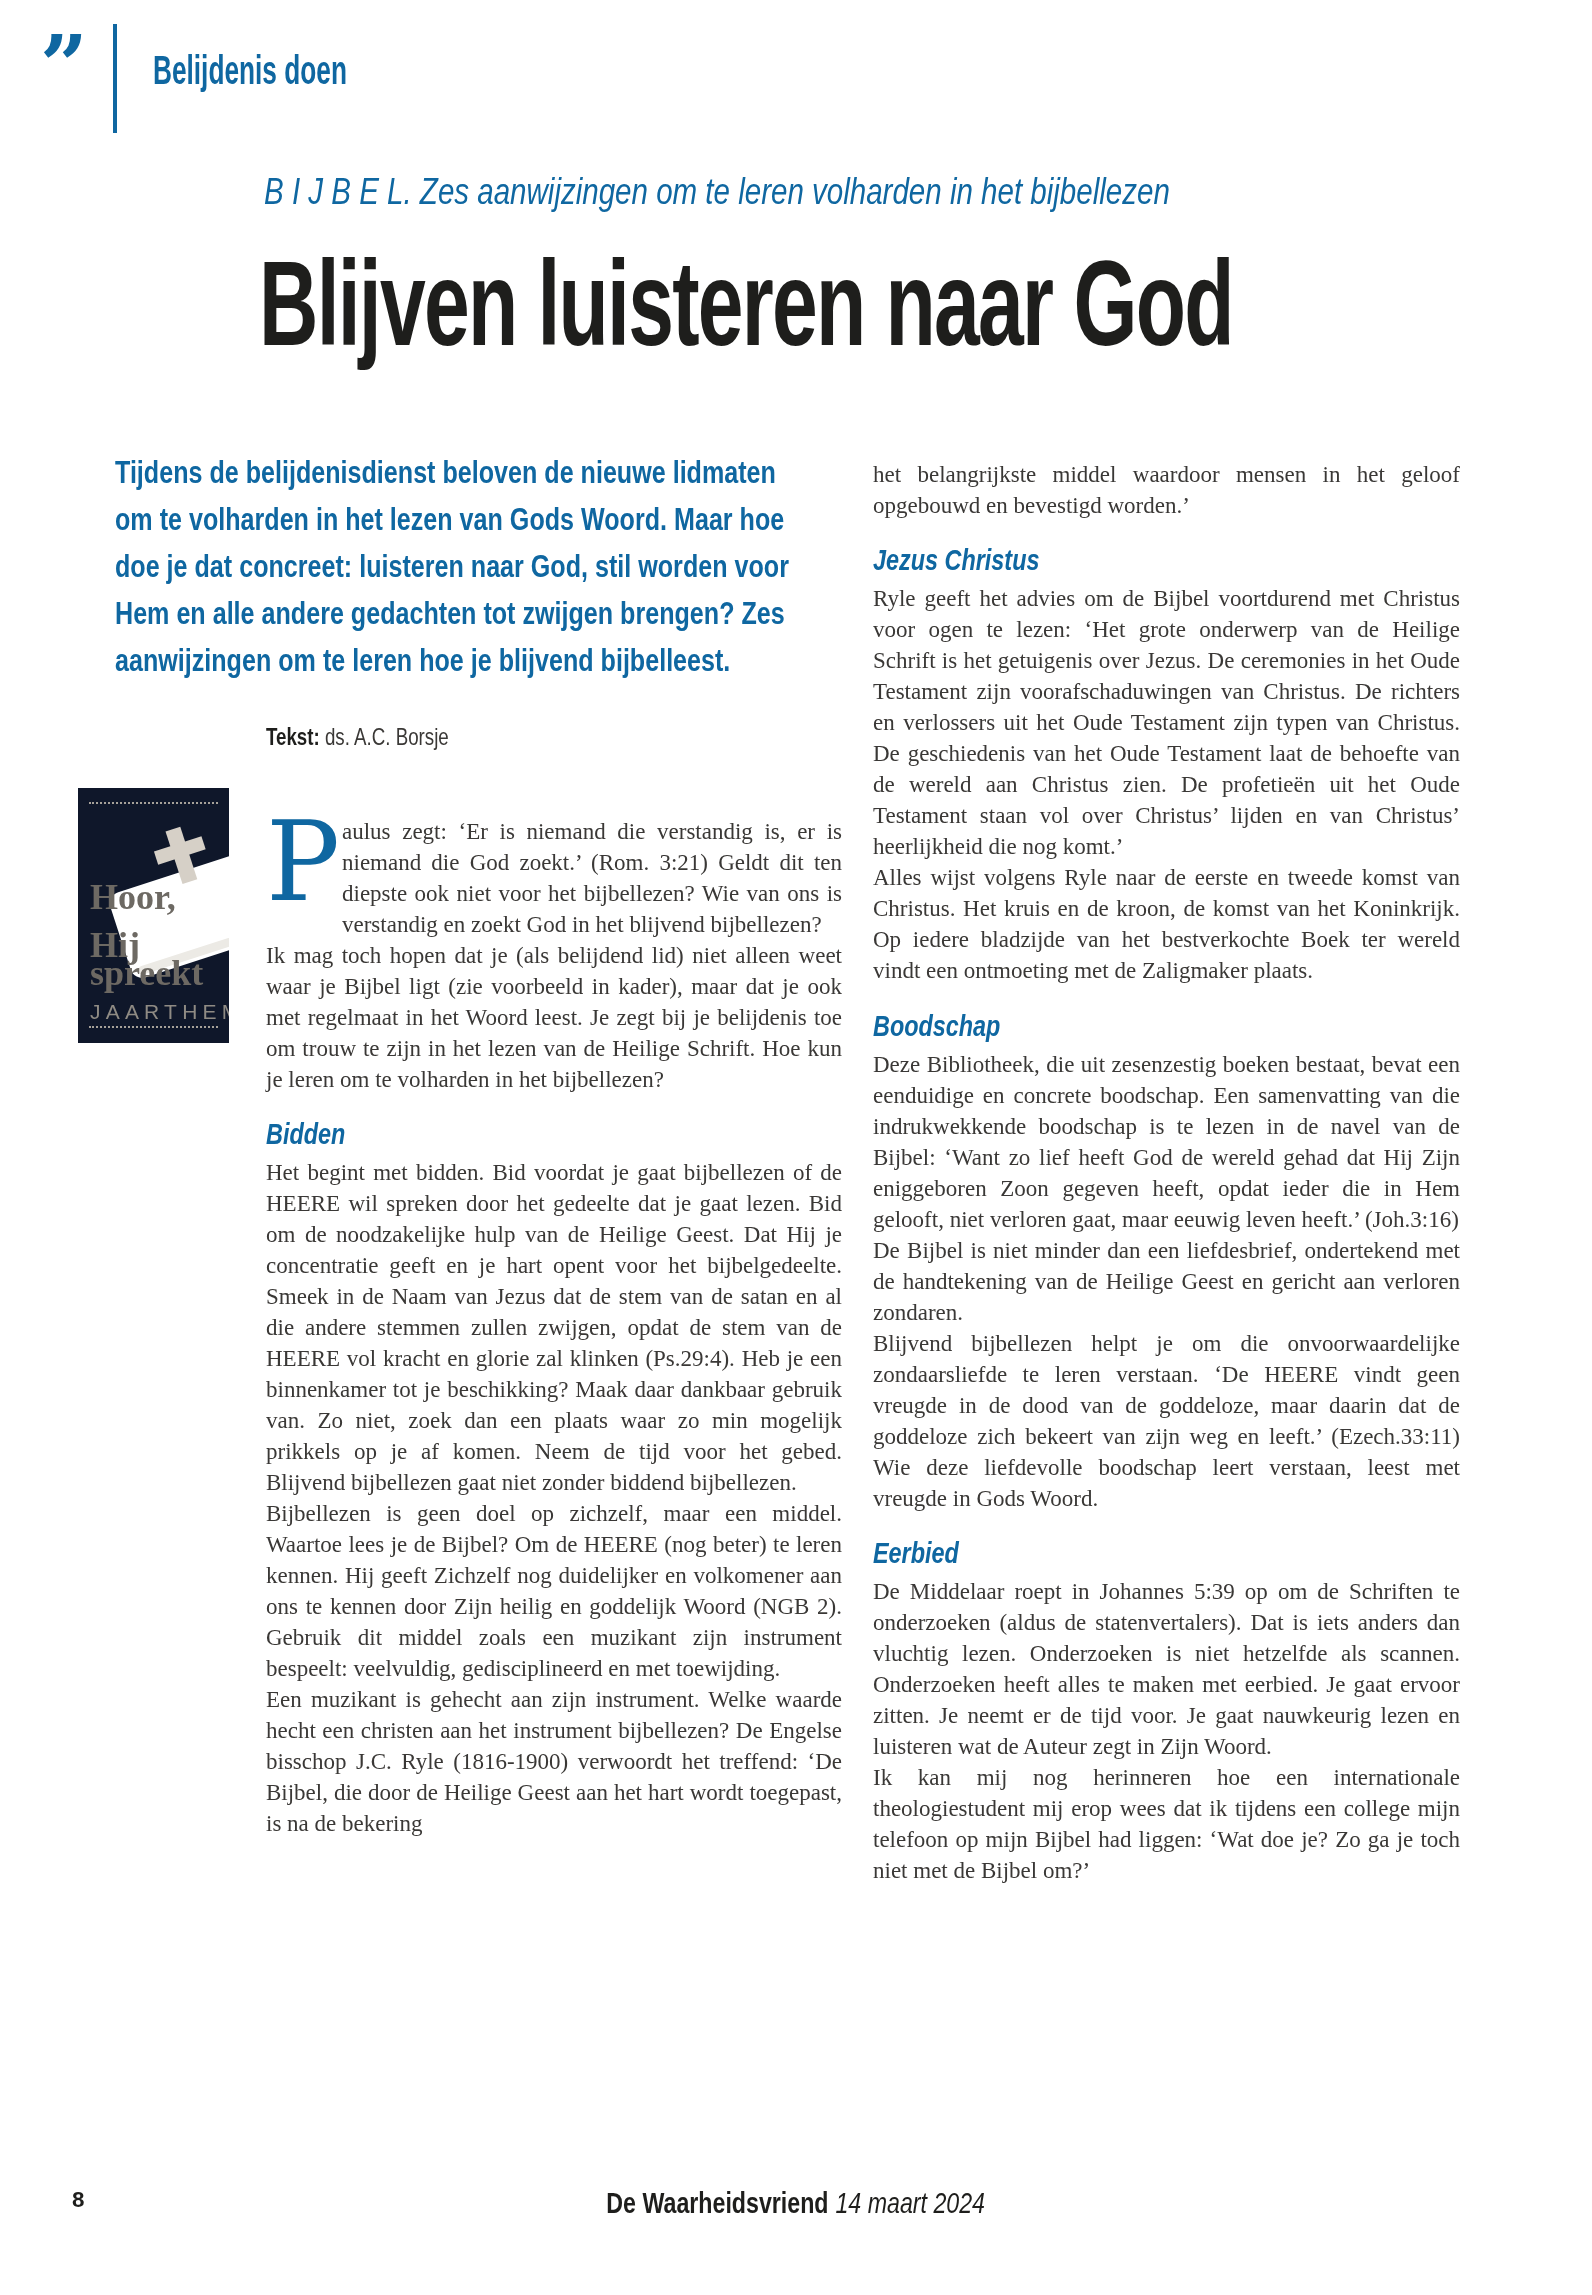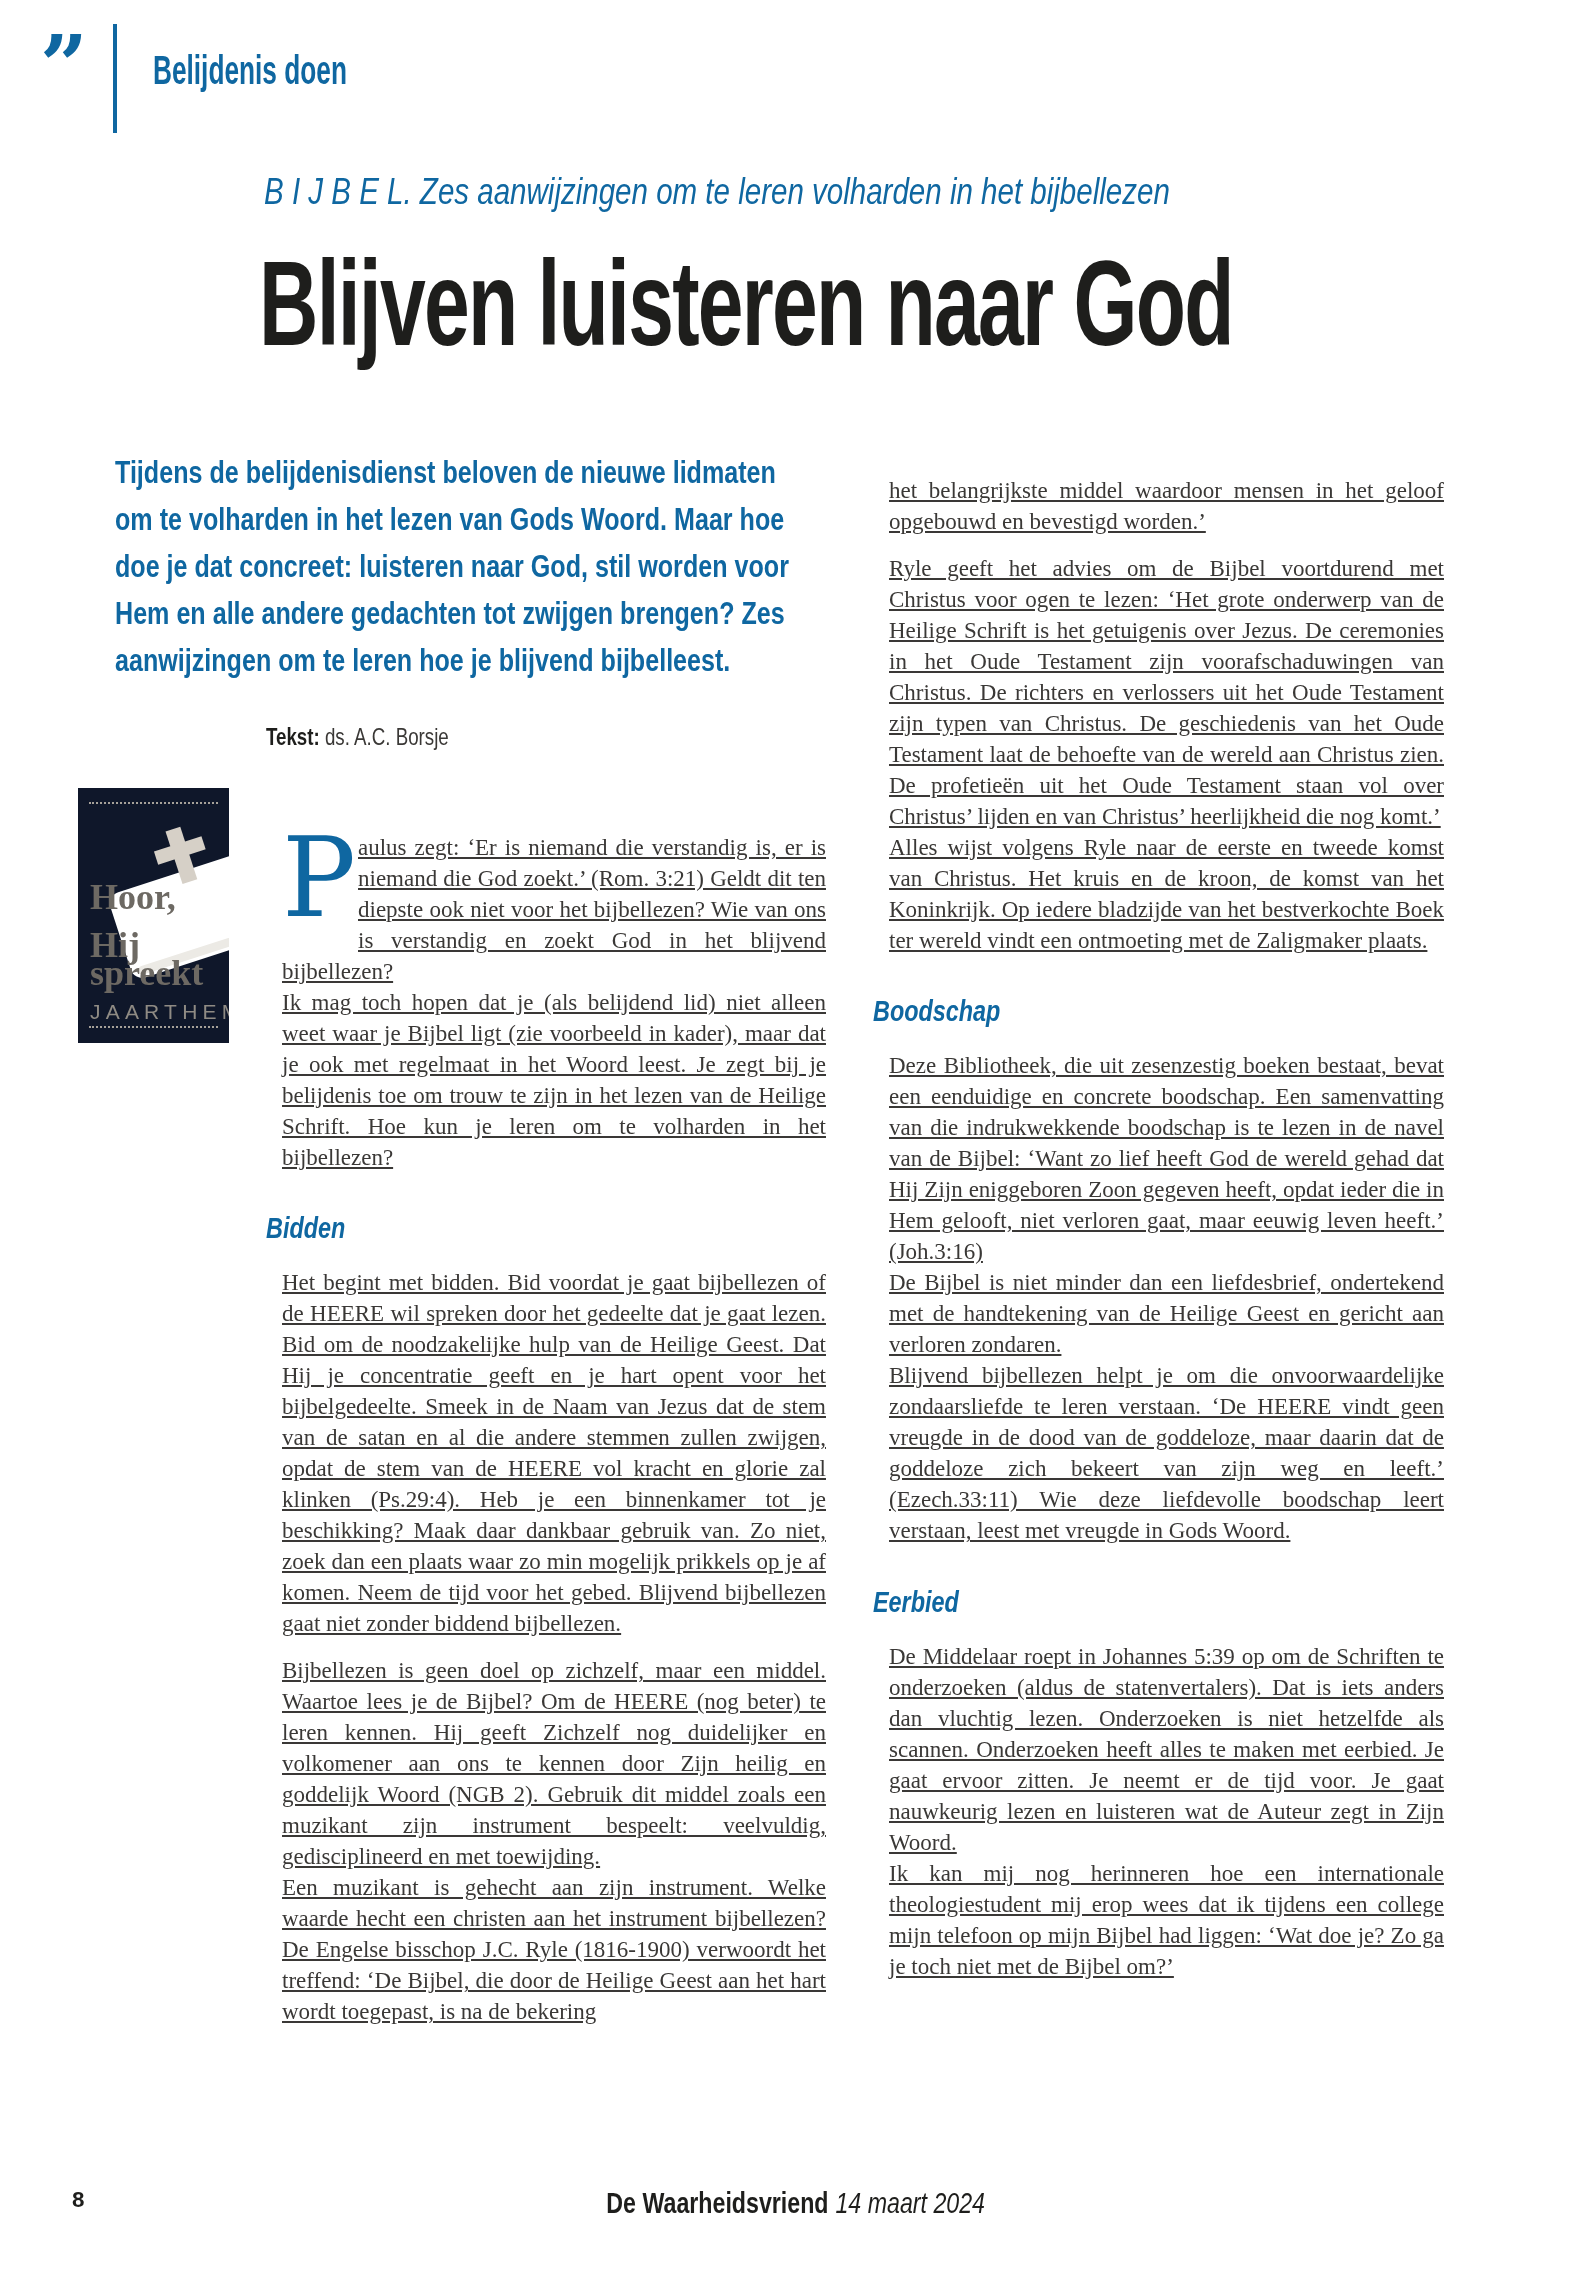--- a/index.html
+++ b/index.html
@@ -61,21 +61,21 @@
     position:absolute; left:12px; top:212px; font-size:21px; letter-spacing:5.2px;
     color:#8f8b84; white-space:nowrap;
   }
   
   .col {
     position:absolute; font-family:"Liberation Serif", serif; color:#3a3836;
     font-size:23px; line-height:31px;
   }
   .col-left  { left:266px;  top:785px; width:576px; }
   .col-right { left:873px; top:459px; width:587px; }
-  .body-text { margin:16px; text-align:justify; white-space:pre-line;text-decoration:underline; }
+  .body-text { margin:0; text-align:justify; white-space:pre-line; }
   .dropcap {
     float:left; width:76px; height:90px; margin-top:3.5px;
     font-family:"DejaVu Serif", serif; font-size:110px; line-height:0.78;
     color:#0f67a1;
   }
   .sec-heading {
     display:inline-block; margin:22.4px 0 7px 0; color:#0f67a1;
     font-family:"Liberation Sans", sans-serif; font-weight:bold; font-style:italic;
     font-size:30px; line-height:1.1; white-space:nowrap;
     transform:scaleX(0.78); transform-origin:left top;
@@ -132,20 +132,21 @@
 Ik mag toch hopen dat je (als belijdend lid) niet alleen weet waar je Bijbel ligt (zie voorbeeld in kader), maar dat je ook met regelmaat in het Woord leest. Je zegt bij je belijdenis toe om trouw te zijn in het lezen van de Heilige Schrift. Hoe kun je leren om te volharden in het bijbellezen?</span>
     </p>
     <div class="sec-heading-row"><h2 class="sec-heading">Bidden</h2></div>
     <p class="body-text">Het begint met bidden. Bid voordat je gaat bijbellezen of de HEERE wil spreken door het gedeelte dat je gaat lezen. Bid om de noodzakelijke hulp van de Heilige Geest. Dat Hij je concentratie geeft en je hart opent voor het bijbelgedeelte. Smeek in de Naam van Jezus dat de stem van de satan en al die andere stemmen zullen zwijgen, opdat de stem van de HEERE vol kracht en glorie zal klinken (Ps.29:4). Heb je een binnenkamer tot je beschikking? Maak daar dankbaar gebruik van. Zo niet, zoek dan een plaats waar zo min mogelijk prikkels op je af komen. Neem de tijd voor het gebed. Blijvend bijbellezen gaat niet zonder biddend bijbellezen.</p>
     <p class="body-text">Bijbellezen is geen doel op zichzelf, maar een middel. Waartoe lees je de Bijbel? Om de HEERE (nog beter) te leren kennen. Hij geeft Zichzelf nog duidelijker en volkomener aan ons te kennen door Zijn heilig en goddelijk Woord (NGB 2). Gebruik dit middel zoals een muzikant zijn instrument bespeelt: veelvuldig, gedisciplineerd en met toewijding.
 Een muzikant is gehecht aan zijn instrument. Welke waarde hecht een christen aan het instrument bijbellezen? De Engelse bisschop J.C. Ryle (1816-1900) verwoordt het treffend: ‘De Bijbel, die door de Heilige Geest aan het hart wordt toegepast, is na de bekering</p>
   </div>
 
   <div class="col col-right">
     <p class="body-text">het belangrijkste middel waardoor mensen in het geloof opgebouwd en bevestigd worden.’</p>
+    <div class="sec-heading-row"><h2 class="sec-heading">Jezus Christus</h2></div>
     <p class="body-text">Ryle geeft het advies om de Bijbel voortdurend met Christus voor ogen te lezen: ‘Het grote onderwerp van de Heilige Schrift is het getuigenis over Jezus. De ceremonies in het Oude Testament zijn voorafschaduwingen van Christus. De richters en verlossers uit het Oude Testament zijn typen van Christus. De geschiedenis van het Oude Testament laat de behoefte van de wereld aan Christus zien. De profetieën uit het Oude Testament staan vol over Christus’ lijden en van Christus’ heerlijkheid die nog komt.’
 Alles wijst volgens Ryle naar de eerste en tweede komst van Christus. Het kruis en de kroon, de komst van het Koninkrijk. Op iedere bladzijde van het bestverkochte Boek ter wereld vindt een ontmoeting met de Zaligmaker plaats.</p>
     <div class="sec-heading-row"><h2 class="sec-heading">Boodschap</h2></div>
     <p class="body-text">Deze Bibliotheek, die uit zesenzestig boeken bestaat, bevat een eenduidige en concrete boodschap. Een samenvatting van die indrukwekkende boodschap is te lezen in de navel van de Bijbel: ‘Want zo lief heeft God de wereld gehad dat Hij Zijn eniggeboren Zoon gegeven heeft, opdat ieder die in Hem gelooft, niet verloren gaat, maar eeuwig leven heeft.’ (Joh.3:16)
 De Bijbel is niet minder dan een liefdesbrief, ondertekend met de handtekening van de Heilige Geest en gericht aan verloren zondaren.
 Blijvend bijbellezen helpt je om die onvoorwaardelijke zondaarsliefde te leren verstaan. ‘De HEERE vindt geen vreugde in de dood van de goddeloze, maar daarin dat de goddeloze zich bekeert van zijn weg en leeft.’ (Ezech.33:11) Wie deze liefdevolle boodschap leert verstaan, leest met vreugde in Gods Woord.</p>
     <div class="sec-heading-row"><h2 class="sec-heading">Eerbied</h2></div>
     <p class="body-text">De Middelaar roept in Johannes 5:39 op om de Schriften te onderzoeken (aldus de statenvertalers). Dat is iets anders dan vluchtig lezen. Onderzoeken is niet hetzelfde als scannen. Onderzoeken heeft alles te maken met eerbied. Je gaat ervoor zitten. Je neemt er de tijd voor. Je gaat nauwkeurig lezen en luisteren wat de Auteur zegt in Zijn Woord.
 Ik kan mij nog herinneren hoe een internationale theologiestudent mij erop wees dat ik tijdens een college mijn telefoon op mijn Bijbel had liggen: ‘Wat doe je? Zo ga je toch niet met de Bijbel om?’</p>
   </div>

